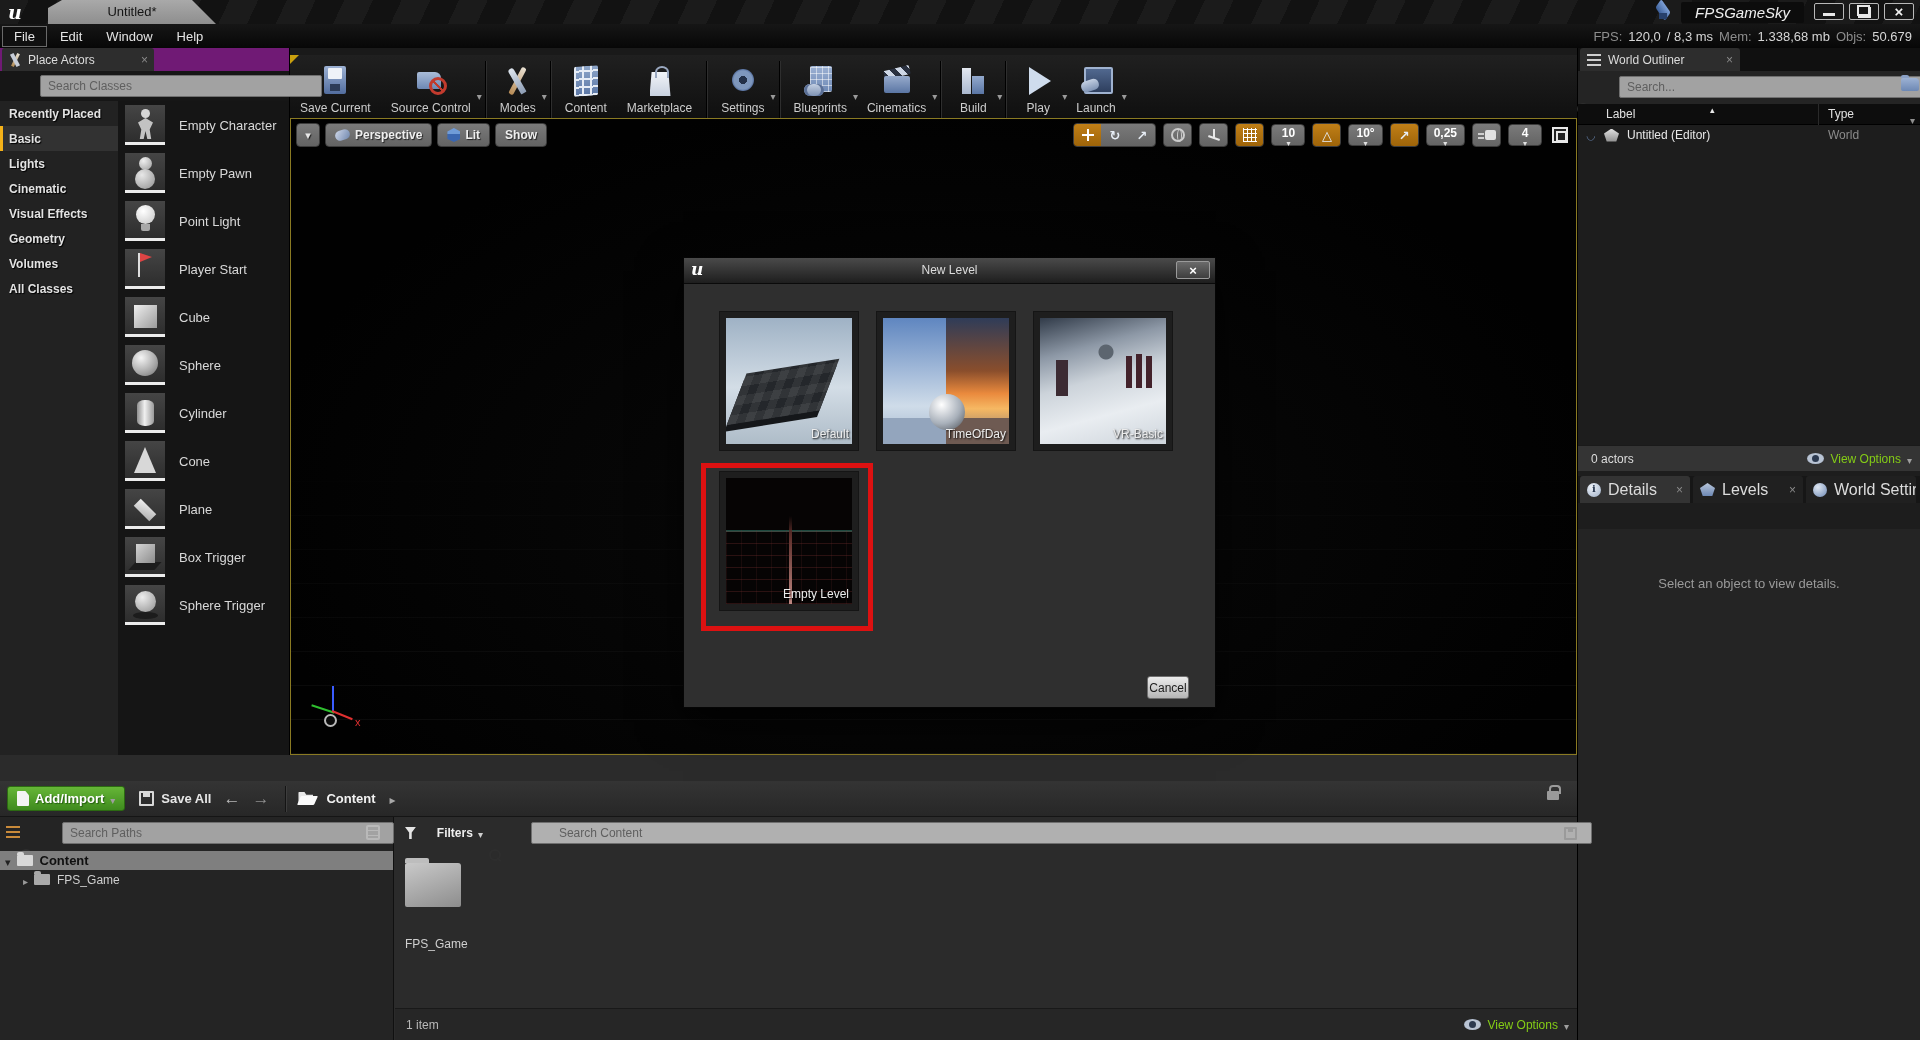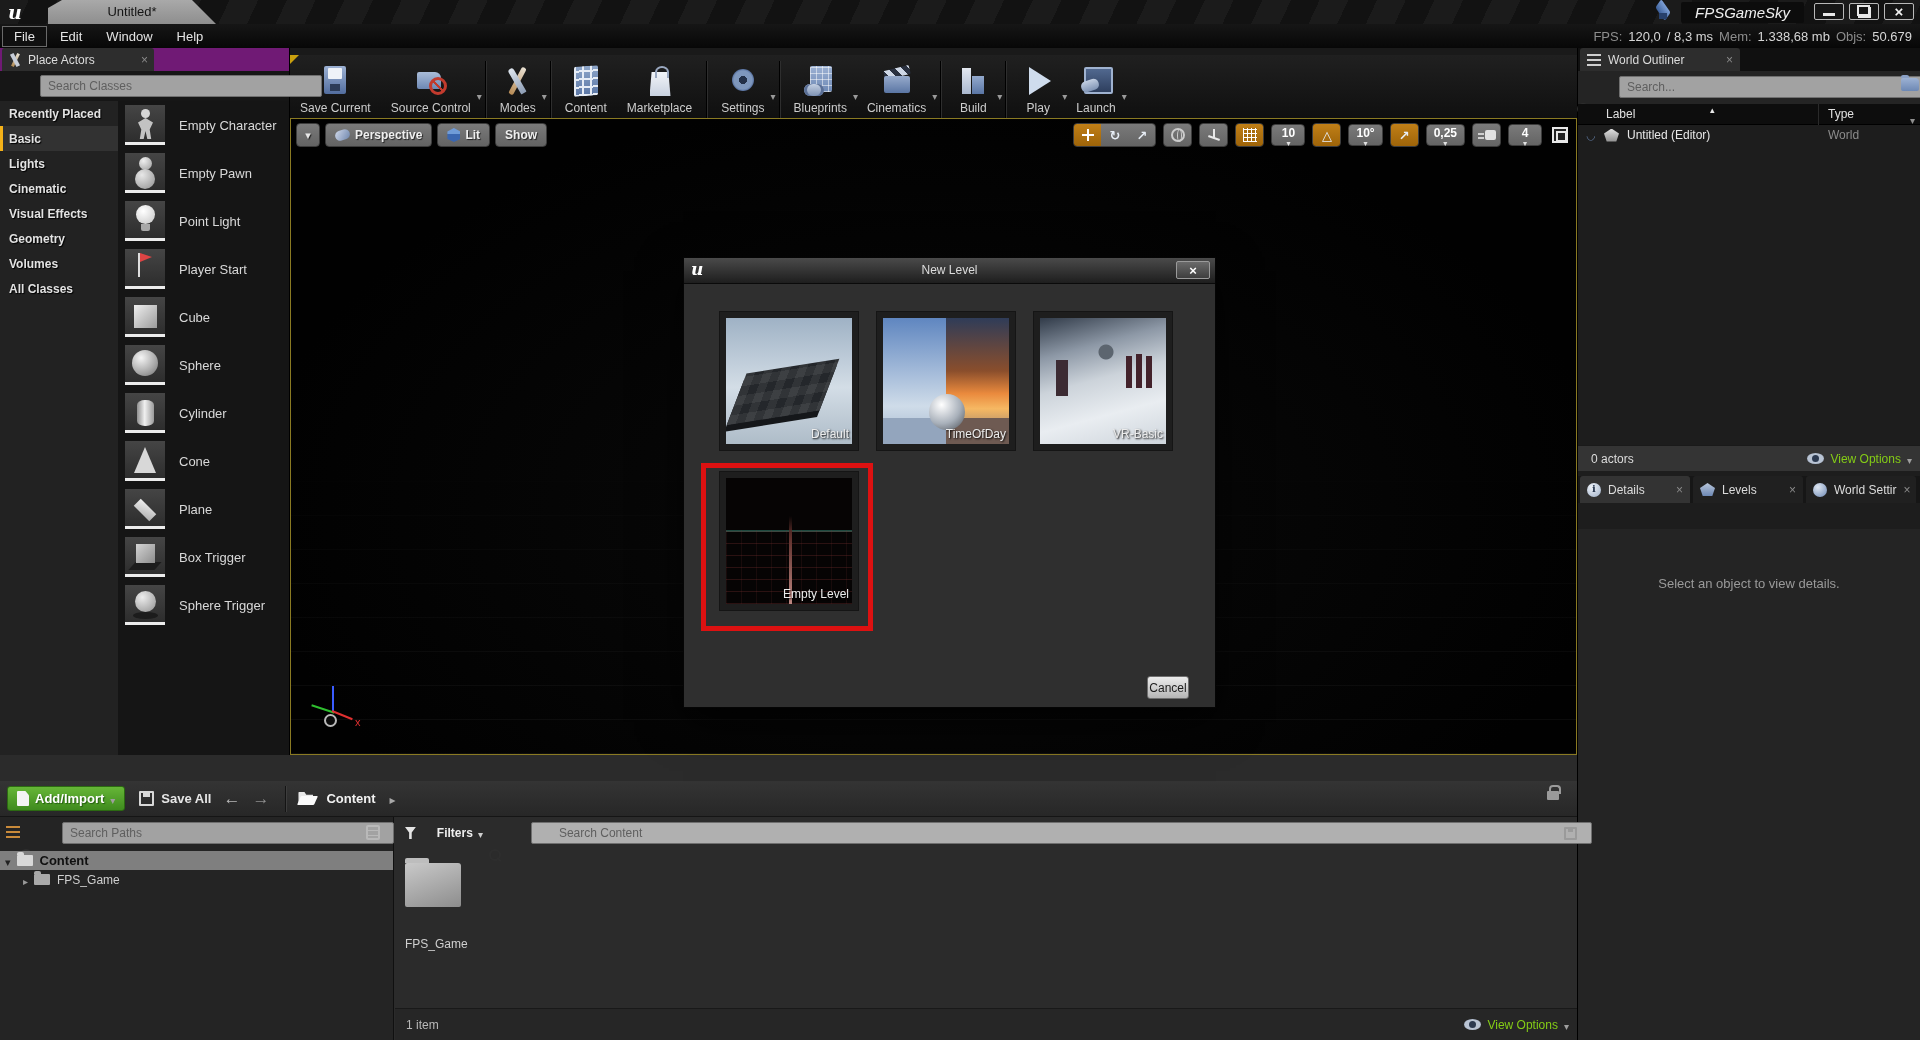--- a/index.html
+++ b/index.html
@@ -213,21 +213,21 @@
     display:flex; align-items:center; }
   .wo-count { color:#dcdcdc; font-size:12px; margin-left:13px; flex:1; }
   .viewoptions { display:flex; align-items:center; gap:6px; margin-right:8px; }
   .vo-label { color:#84cc16; font-size:12px; }
   .vo-dd::after { content:"\25be"; color:#9f9f9f; font-size:10px; }
   .ico-eye { width:17px; height:11px; background:radial-gradient(ellipse at center,#b9c4d4 60%,#8795ab); border-radius:50%; position:relative; }
   .ico-eye::before { content:""; position:absolute; left:5px; top:2px; width:7px; height:7px; border-radius:50%; background:#2c3a50; }
   .dt-tabstrip { position:absolute; left:0; top:428px; width:100%; height:27px; background:#161616; display:flex; gap:3px; padding-left:2px; }
   .dt-tab { width:110px; height:27px; display:flex; align-items:center; gap:7px; padding:0 7px; background:#202020; border-radius:3px 3px 0 0; overflow:hidden; }
   .dt-tab.selected { background:#333333; }
-  .dt-tab-label { color:#dcdcdc; font-size:12px; flex:1; white-space:nowrap; }
+  .dt-tab-label { color:#dcdcdc; font-size:16px; flex:1; white-space:nowrap; }
   .ico-info { width:14px; height:14px; border-radius:50%; background:radial-gradient(circle at 35% 30%,#eef2f8,#9fb0c8); position:relative; flex:none; }
   .ico-info::after { content:"i"; position:absolute; left:5px; top:0; color:#27364e; font:bold 10px "DejaVu Serif",serif; }
   .ico-levels { width:15px; height:13px; background:linear-gradient(#b8c6da,#6d88b4);
     clip-path:polygon(50% 0,100% 38%,82% 100%,18% 100%,0 38%); flex:none; }
   .ico-globe2 { width:14px; height:14px; border-radius:50%; background:radial-gradient(circle at 35% 30%,#dfe7f2,#6d88b4); flex:none; }
   .dt-message { position:absolute; left:0; top:528px; width:100%; text-align:center; color:#9a9a9a; font-size:13px; }
 
   
   .bottom-panel { position:absolute; left:0; top:755px; width:1577px; height:285px; background:#2b2b2b; }
   .cb-tabstrip { position:absolute; left:0; top:0; width:100%; height:26px; background:#121212; display:flex; gap:4px; }

